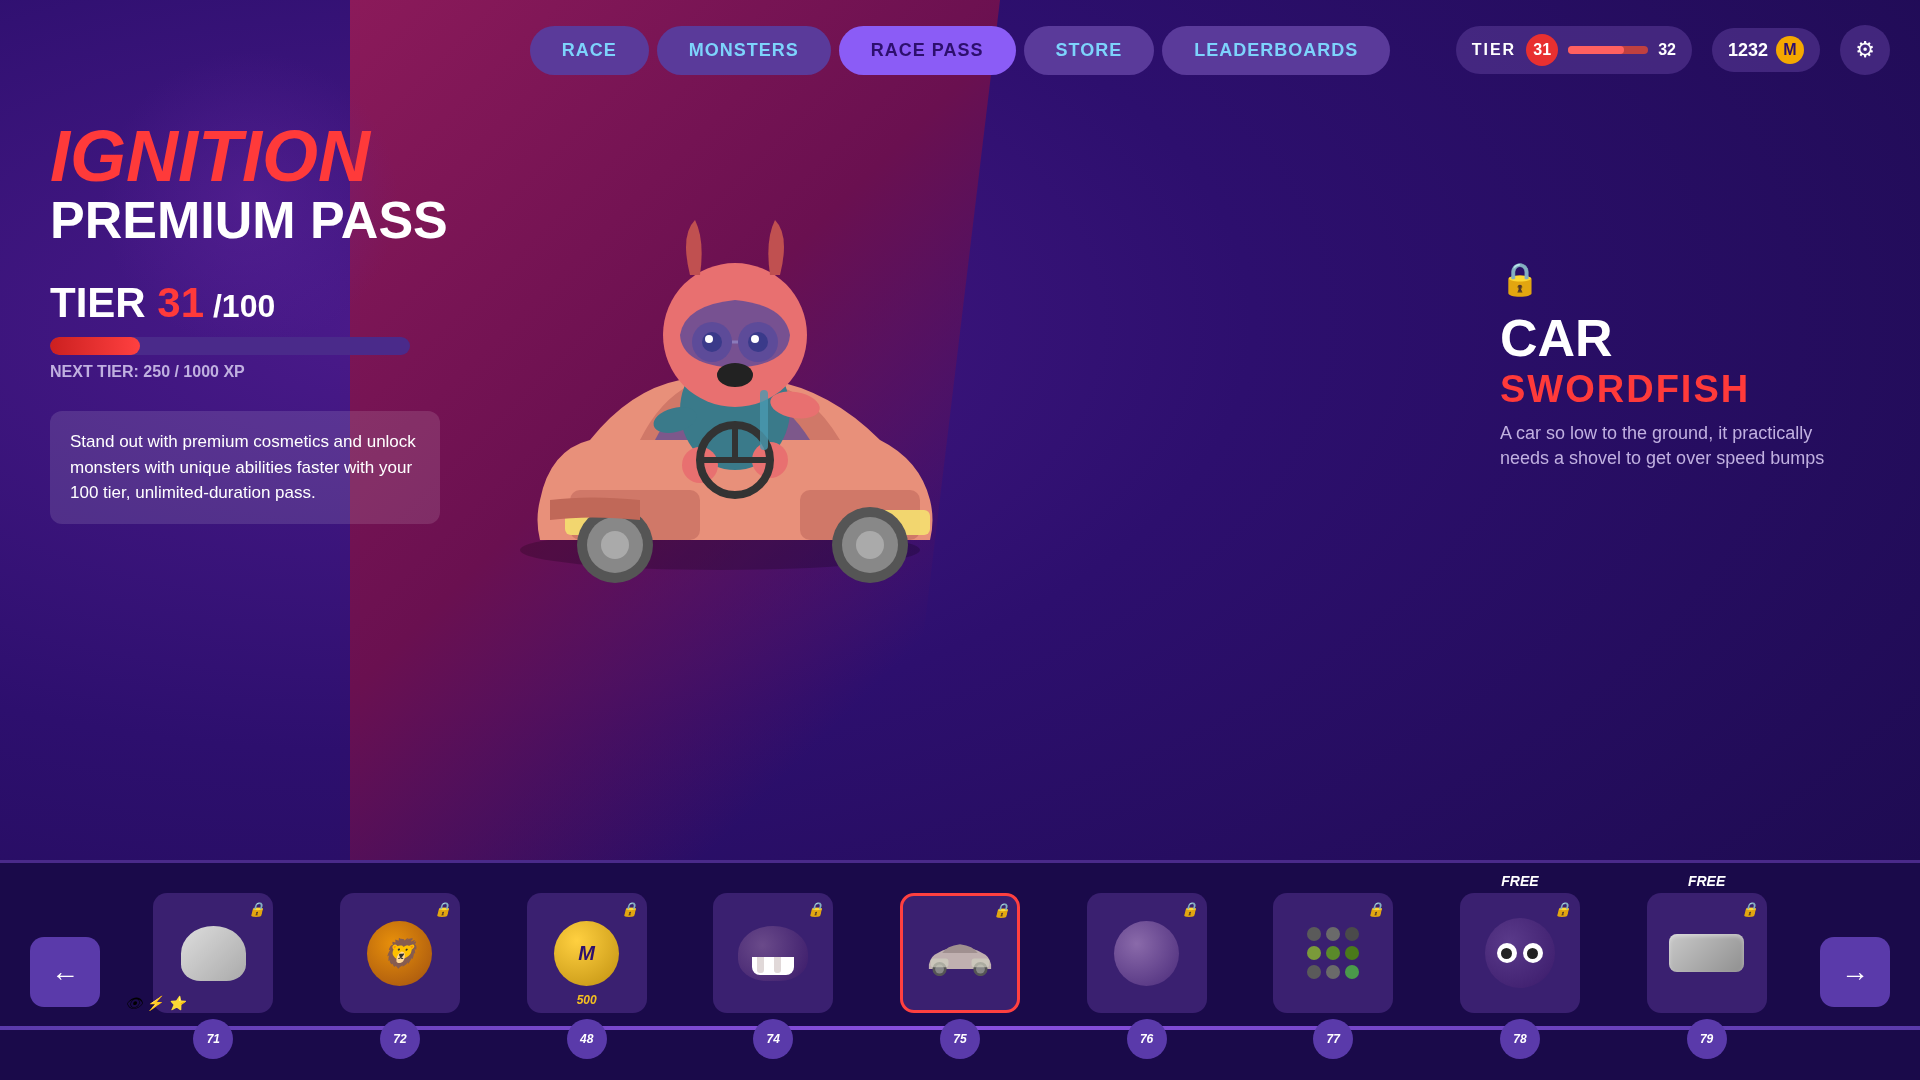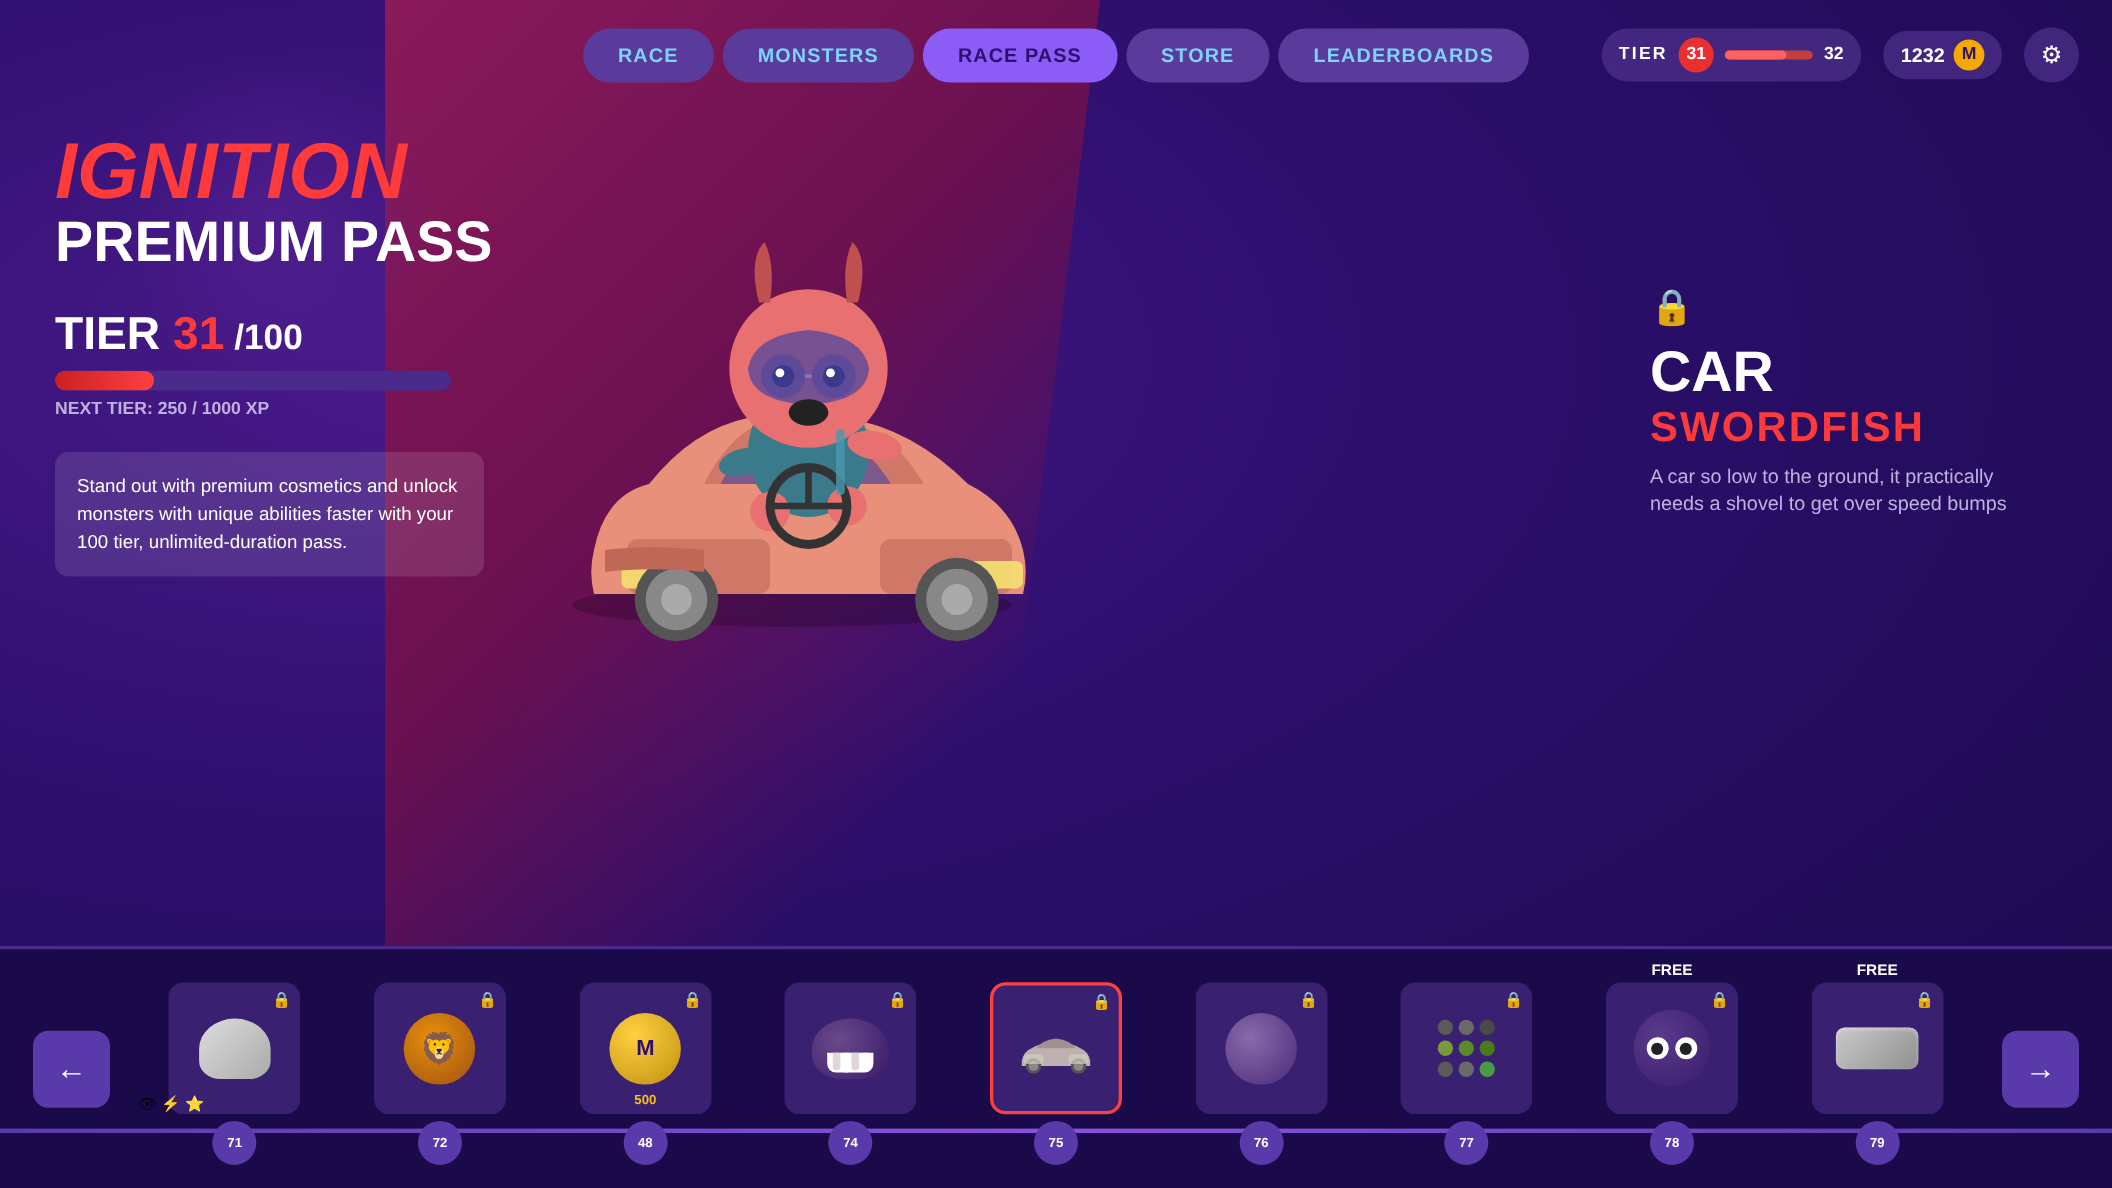--- a/index.html
+++ b/index.html
@@ -363,20 +363,21 @@
       display: flex;
       align-items: center;
       justify-content: space-around;
     }
 
     .carousel-item {
       display: flex;
       flex-direction: column;
       align-items: center;
       gap: 0;
+      font-style: italic;
     }
 
     .free-label {
       color: white;
       font-size: 14px;
       font-weight: 700;
       margin-bottom: 4px;
       visibility: hidden;
     }
 

